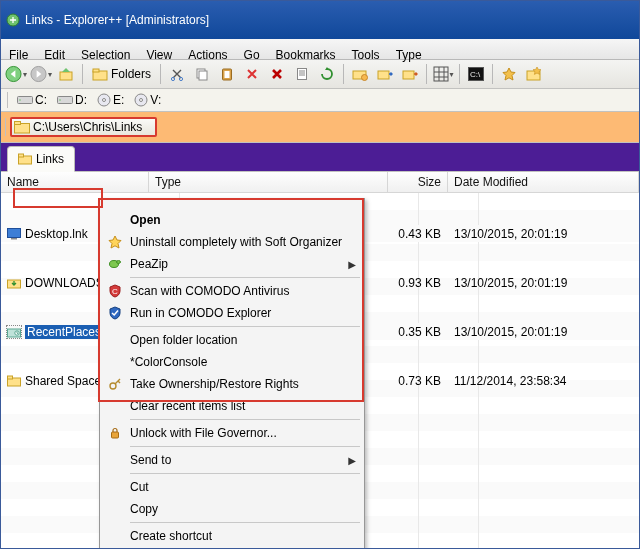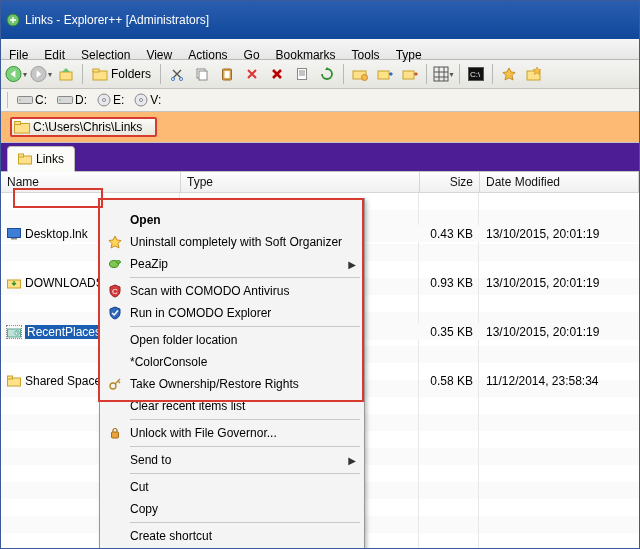--- a/index.html
+++ b/index.html
@@ -170,21 +170,21 @@
     box-sizing: border-box;
     padding: 0 6px;
     overflow: hidden;
     white-space: nowrap;
     text-overflow: ellipsis;
     display: flex;
     align-items: center;
     gap: 4px;
     border-right: 1px solid rgba(0,0,0,0);
   }
-  .col-name { width: 180px; }
+  .col-name { width: 148px; }
   .col-type { width: 239px; }
   .col-size { width: 60px; text-align: right; justify-content: flex-end; }
   .col-date { width: 160px; }
   .row.selected .cell.col-name .fname {
     background: #1b5fb3;
     color: #fff;
     padding: 0 2px;
   }
   .row.selected .file-ico { outline: 1px dotted #888; }
   .lv-grid {
@@ -552,21 +552,21 @@
           <div class="cell col-name">
             <span class="file-ico">
                 <svg width="14" height="12" viewBox="0 0 14 12">
                   <rect x="0.5" y="3" width="13" height="8" fill="#ffe18a" stroke="#c9a227"></rect>
                   <rect x="0.5" y="1" width="5" height="3" fill="#ffe18a" stroke="#c9a227"></rect>
                 </svg>
               </span>
             <span class="fname">Shared Space.lnk</span>
           </div>
           <div class="cell col-type">Shortcut</div>
-          <div class="cell col-size">0.58 KB</div>
+          <div class="cell col-size">0.73 KB</div>
           <div class="cell col-date" style="flex:1">11/12/2014, 23:58:34</div>
         </div>
       </div>
     </div>
   </div>
 
   <div class="highlight-box hl-item"></div>
   <div class="highlight-box hl-menu"></div>
 
   <div class="context-menu">

